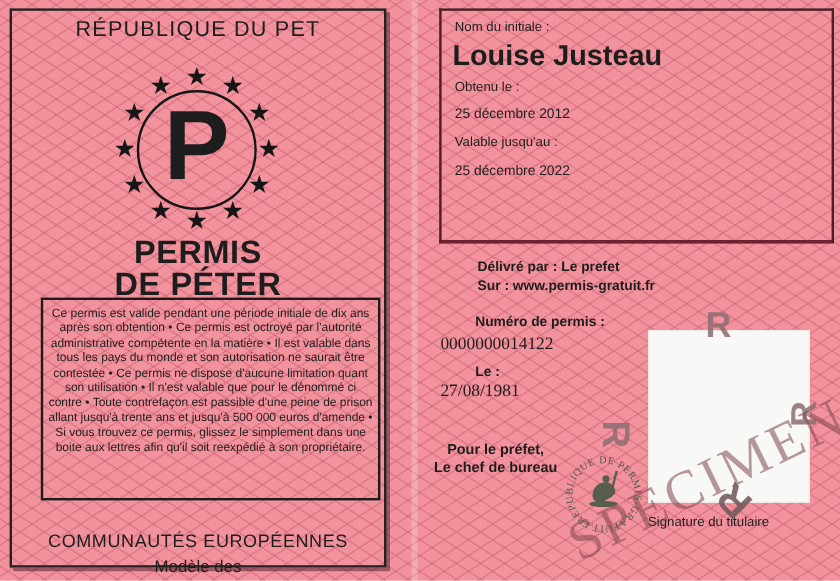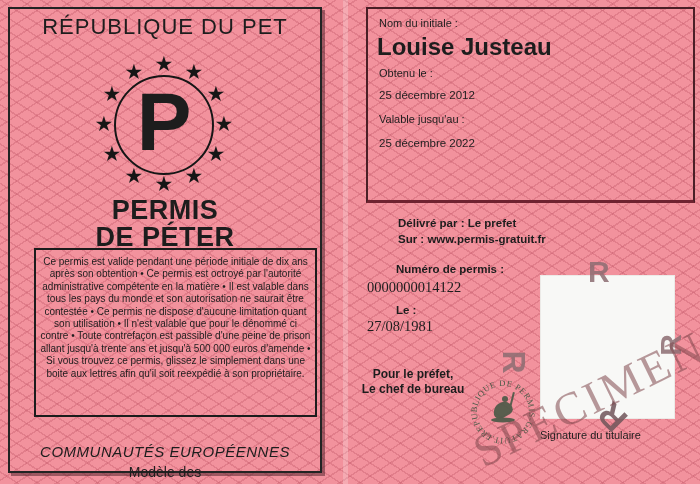--- a/index.html
+++ b/index.html
@@ -10,31 +10,31 @@
       repeating-linear-gradient(33deg, transparent 0 9.5px, rgba(198,92,108,.38) 9.5px 11px),
       repeating-linear-gradient(-33deg, transparent 0 9.5px, rgba(198,92,108,.38) 9.5px 11px);
     font-family:"Liberation Sans", sans-serif; color:#1d1d1d;
   }
   .abs{position:absolute;}
   
   .fold{left:343px; top:0; width:5px; height:484px; background:rgba(255,255,255,.22);}
   
   .left-card{left:8px; top:7px; width:310px; height:462px; border:2px solid #232323;
              box-shadow:3px 3px 0 rgba(55,15,25,.45);}
-  .lc-title{left:0; top:5px; width:100%; text-align:center; font-size:22px; letter-spacing:1px; white-space:nowrap;}
+  .lc-title{left:0; top:5px; width:100%; text-align:center; font-size:18px; letter-spacing:1px; white-space:nowrap;}
   .emblem-circle{left:104px; top:66px; width:96px; height:96px; border:2px solid #161616; border-radius:50%;
                  display:flex; align-items:center; justify-content:center;}
   .emblem-p{font-size:82px; font-weight:bold; line-height:1; padding-bottom:6px;}
   .star{position:absolute; font-size:21px; line-height:1; transform:translate(-50%,-55%); color:#161616;}
   .lc-permis{left:0; top:186px; width:100%; text-align:center; font-size:27px; font-weight:bold; letter-spacing:.5px;}
   .lc-peter{left:0; top:213px; width:100%; text-align:center; font-size:27px; font-weight:bold; letter-spacing:.5px;}
   .lc-box{left:24px; top:239px; width:271px; height:153px; border:2px solid #1c1c1c; padding:6px 4px;
           font-size:10px; line-height:12.4px; text-align:center;}
   .lc-foot1{left:0; top:418px; width:100%; text-align:center; font-size:14px;margin-top:37px;}
-  .lc-foot2{left:0; top:434px; width:100%; text-align:center; font-size:15px; letter-spacing:.5px;font-style:italic;}
+  .lc-foot2{left:0; top:434px; width:100%; text-align:center; font-size:15px; letter-spacing:.5px;}
   
   .right-box{left:366px; top:7px; width:325px; height:191px; border:2px solid #4a1f26; border-bottom:3px solid #6e2230;}
   .rb-label{position:absolute; left:11px; font-size:11px; white-space:nowrap;}
   .rb-name{position:absolute; left:9px; top:24px; font-size:24px; font-weight:bold; white-space:nowrap;}
   .rb-value{position:absolute; left:11px; font-size:11.5px; white-space:nowrap;}
   .rt-line{font-size:11.5px; font-weight:bold; white-space:nowrap;margin-left:28px;}
   .serif-num{font-family:"Liberation Serif", serif; font-size:14.5px; font-weight:normal; white-space:nowrap;}
   .prefet-block{left:357px; top:367px; width:112px; text-align:center; font-size:12px; font-weight:bold; line-height:15px;}
   .photo{left:540px; top:275px; width:133px; height:142px; background:#f8f8f6; border:1px solid #eceae7;}
   .sig-label{left:540px; top:429px; width:133px; text-align:left; font-size:11px; white-space:nowrap;}

